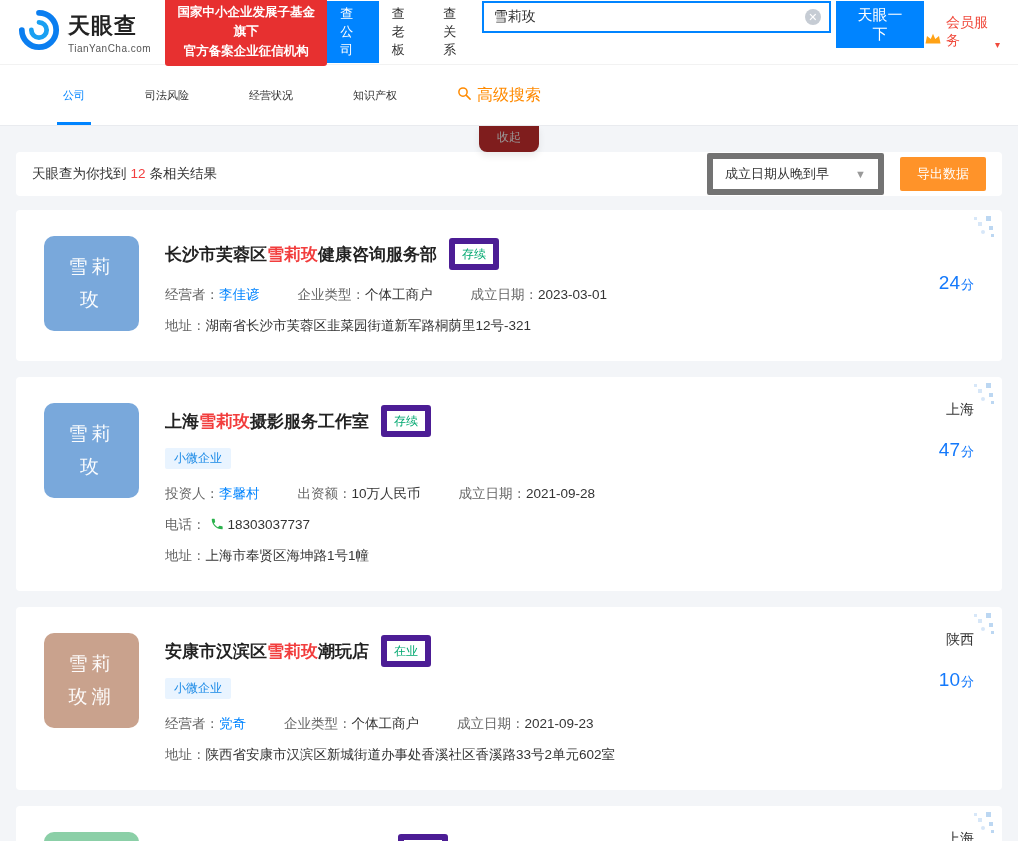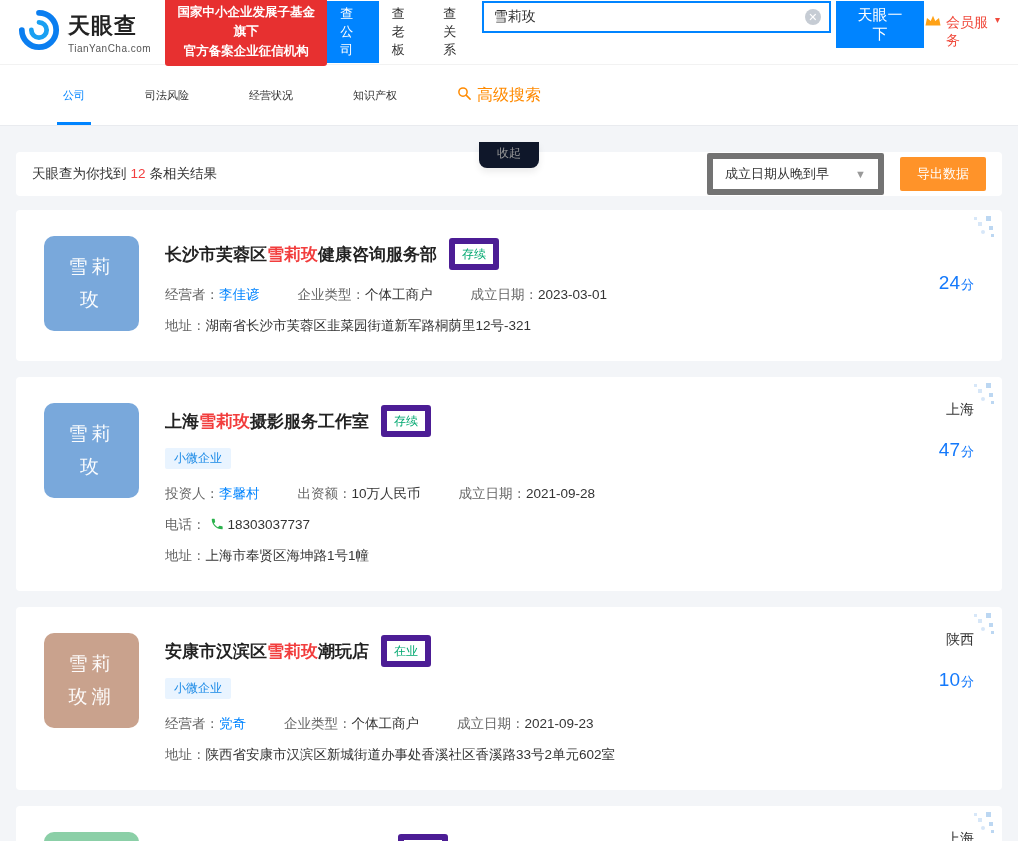--- a/index.html
+++ b/index.html
@@ -21,35 +21,35 @@
   .search-tab.active { background:#0084ff; color:#fff; }
   .search-row { display:flex; align-items:stretch; }
   .search-box { width:388px; height:32px; border:2px solid #0084ff; background:#fff;
     display:flex; align-items:center; }
   .search-box input { border:none; outline:none; flex:1; padding:0 10px; font-size:14px; color:#333;
     font-family:inherit; }
   .clear-icon { width:16px; height:16px; border-radius:50%; background:#c6ccd4; color:#fff;
     font-size:11px; line-height:16px; text-align:center; margin-right:8px; cursor:pointer; flex:none; }
   .search-btn { height:47px; margin-left:5px; background:#0084ff; color:#fff; border:none;
     font-size:15px; padding:0 17px; cursor:pointer; font-family:inherit; }
-  .vip { margin-left:auto; display:flex; align-items:flex-start; gap:4px; cursor:pointer; }
+  .vip { margin-left:auto; display:flex; align-items:flex-end; gap:4px; cursor:pointer; }
   .vip-text { color:#f04a3c; font-size:14px; }
   .vip-caret { color:#f04a3c; font-size:10px; }
   
   .mainnav { background:#fff; height:62px; display:flex; align-items:stretch;
     padding-left:63px; gap:60px; border-top:1px solid #f2f2f2; border-bottom:1px solid #e9ebef; }
   .nav-item { display:flex; align-items:center; font-size:11px; color:#333; position:relative; cursor:pointer; }
   .nav-item.active { color:#0084ff; }
   .nav-item.active::after { content:''; position:absolute; bottom:0; left:50%;
     transform:translateX(-50%); width:34px; height:3px; background:#0084ff; }
   .nav-adv { display:flex; align-items:center; gap:5px; font-size:16px; color:#ff8a00; cursor:pointer; }
   
   .content { position:relative; padding:26px 16px 0; }
-  .collapse-tab { position:absolute; top:16px; left:50%; transform:translateX(-50%);
-    background:#0f172a; color:#999; font-size:12px; padding:3px 18px 6px;
+  .collapse-tab { position:absolute; top:0; left:50%; transform:translateX(-50%);
+    background:#7f1d1d; color:#999; font-size:12px; padding:3px 18px 6px;
     border-radius:0 0 8px 8px; box-shadow:0 4px 7px rgba(0,0,0,.08); cursor:pointer; }
   .results-bar { background:#fff; border-radius:4px; height:44px; display:flex;
     align-items:center; padding:0 16px; margin-bottom:14px; }
   .results-text { font-size:13.5px; color:#333; }
   .results-count { color:#f23d3d; margin:0 4px; }
   .sort-box { margin-left:auto; border:6px solid #737373; border-radius:2px; padding:6px 12px;
     font-size:13px; color:#333; display:flex; align-items:center; gap:26px; cursor:pointer; background:#fff; }
   .sort-caret { color:#999; font-size:11px; }
   .export-btn { margin-left:16px; background:#ff9329; color:#fff; border:none; border-radius:2px;
     padding:8px 17px; font-size:13px; cursor:pointer; font-family:inherit; }

